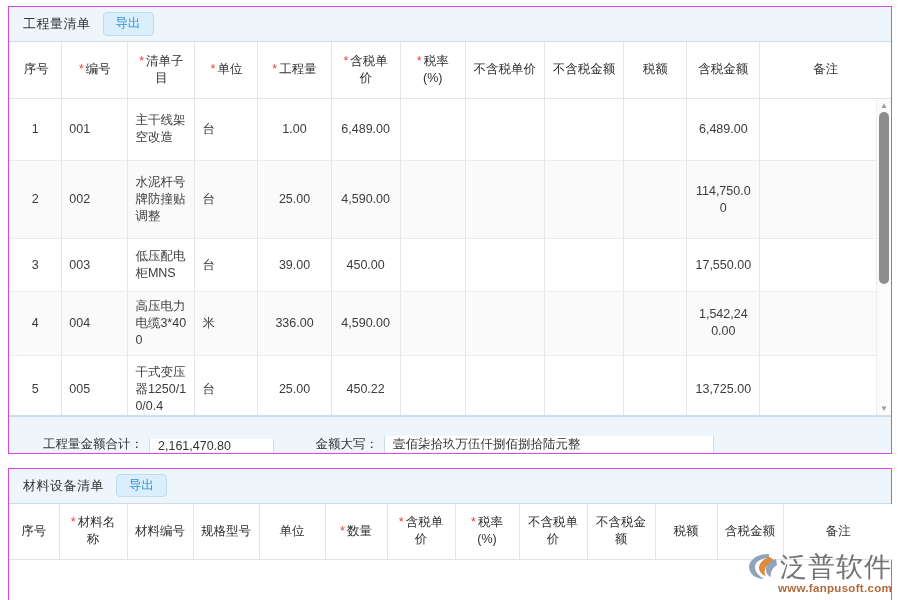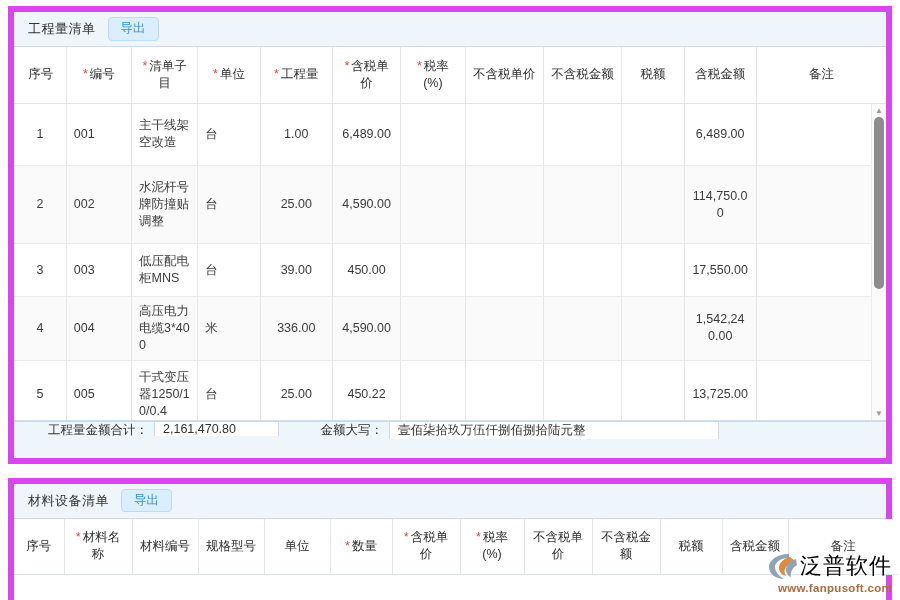--- a/index.html
+++ b/index.html
@@ -10,21 +10,21 @@
   }
   body {
     width: 900px;
     height: 600px;
     overflow: hidden;
     position: relative;
   }
 
   .panel {
     margin: 13px 8px;
-    border: 6px solid #d946ef;
+    border: 1px solid #d946ef;
     background: #ffffff;
     box-sizing: border-box;
   }
 
   
   .panel-head {
     height: 35px;
     background: #eef6fc;
     border-bottom: 1px solid #c9dced;
     display: flex;
@@ -120,21 +120,21 @@
     height: 172px;
     background: #8d8d8d;
     border-radius: 5px;
   }
 
   
   .summary {
     display: flex;
     height: 36px;
     background: #eef6fc;
-    align-items: flex-start;
+    align-items: flex-end;
     border-top: 1px solid #c9dced;
   }
   .sum-cell {
     display: flex;
     align-items: center;
     font-size: 12.5px;
     color: #333;
     box-sizing: border-box;
   }
   .sum-label {
@@ -155,22 +155,22 @@
     position: absolute;
     right: 8px;
     bottom: 6px;
     display: flex;
     align-items: flex-end;
     pointer-events: none;
   }
   .wm-inner { display: flex; flex-direction: column; align-items: flex-end; }
   .wm-top { display: flex; align-items: center; }
   .wm-text {
-    font-size: 22px;
-    color: #000000;
+    font-size: 27px;
+    color: #737373;
     font-family: "DejaVu Sans", sans-serif;
     letter-spacing: 1px;
     line-height: 1;
   }
   .wm-url {
     font-size: 11.5px;
     color: #b06a3a;
     font-family: Liberation Sans, sans-serif;
     font-weight: bold;
     letter-spacing: .3px;

